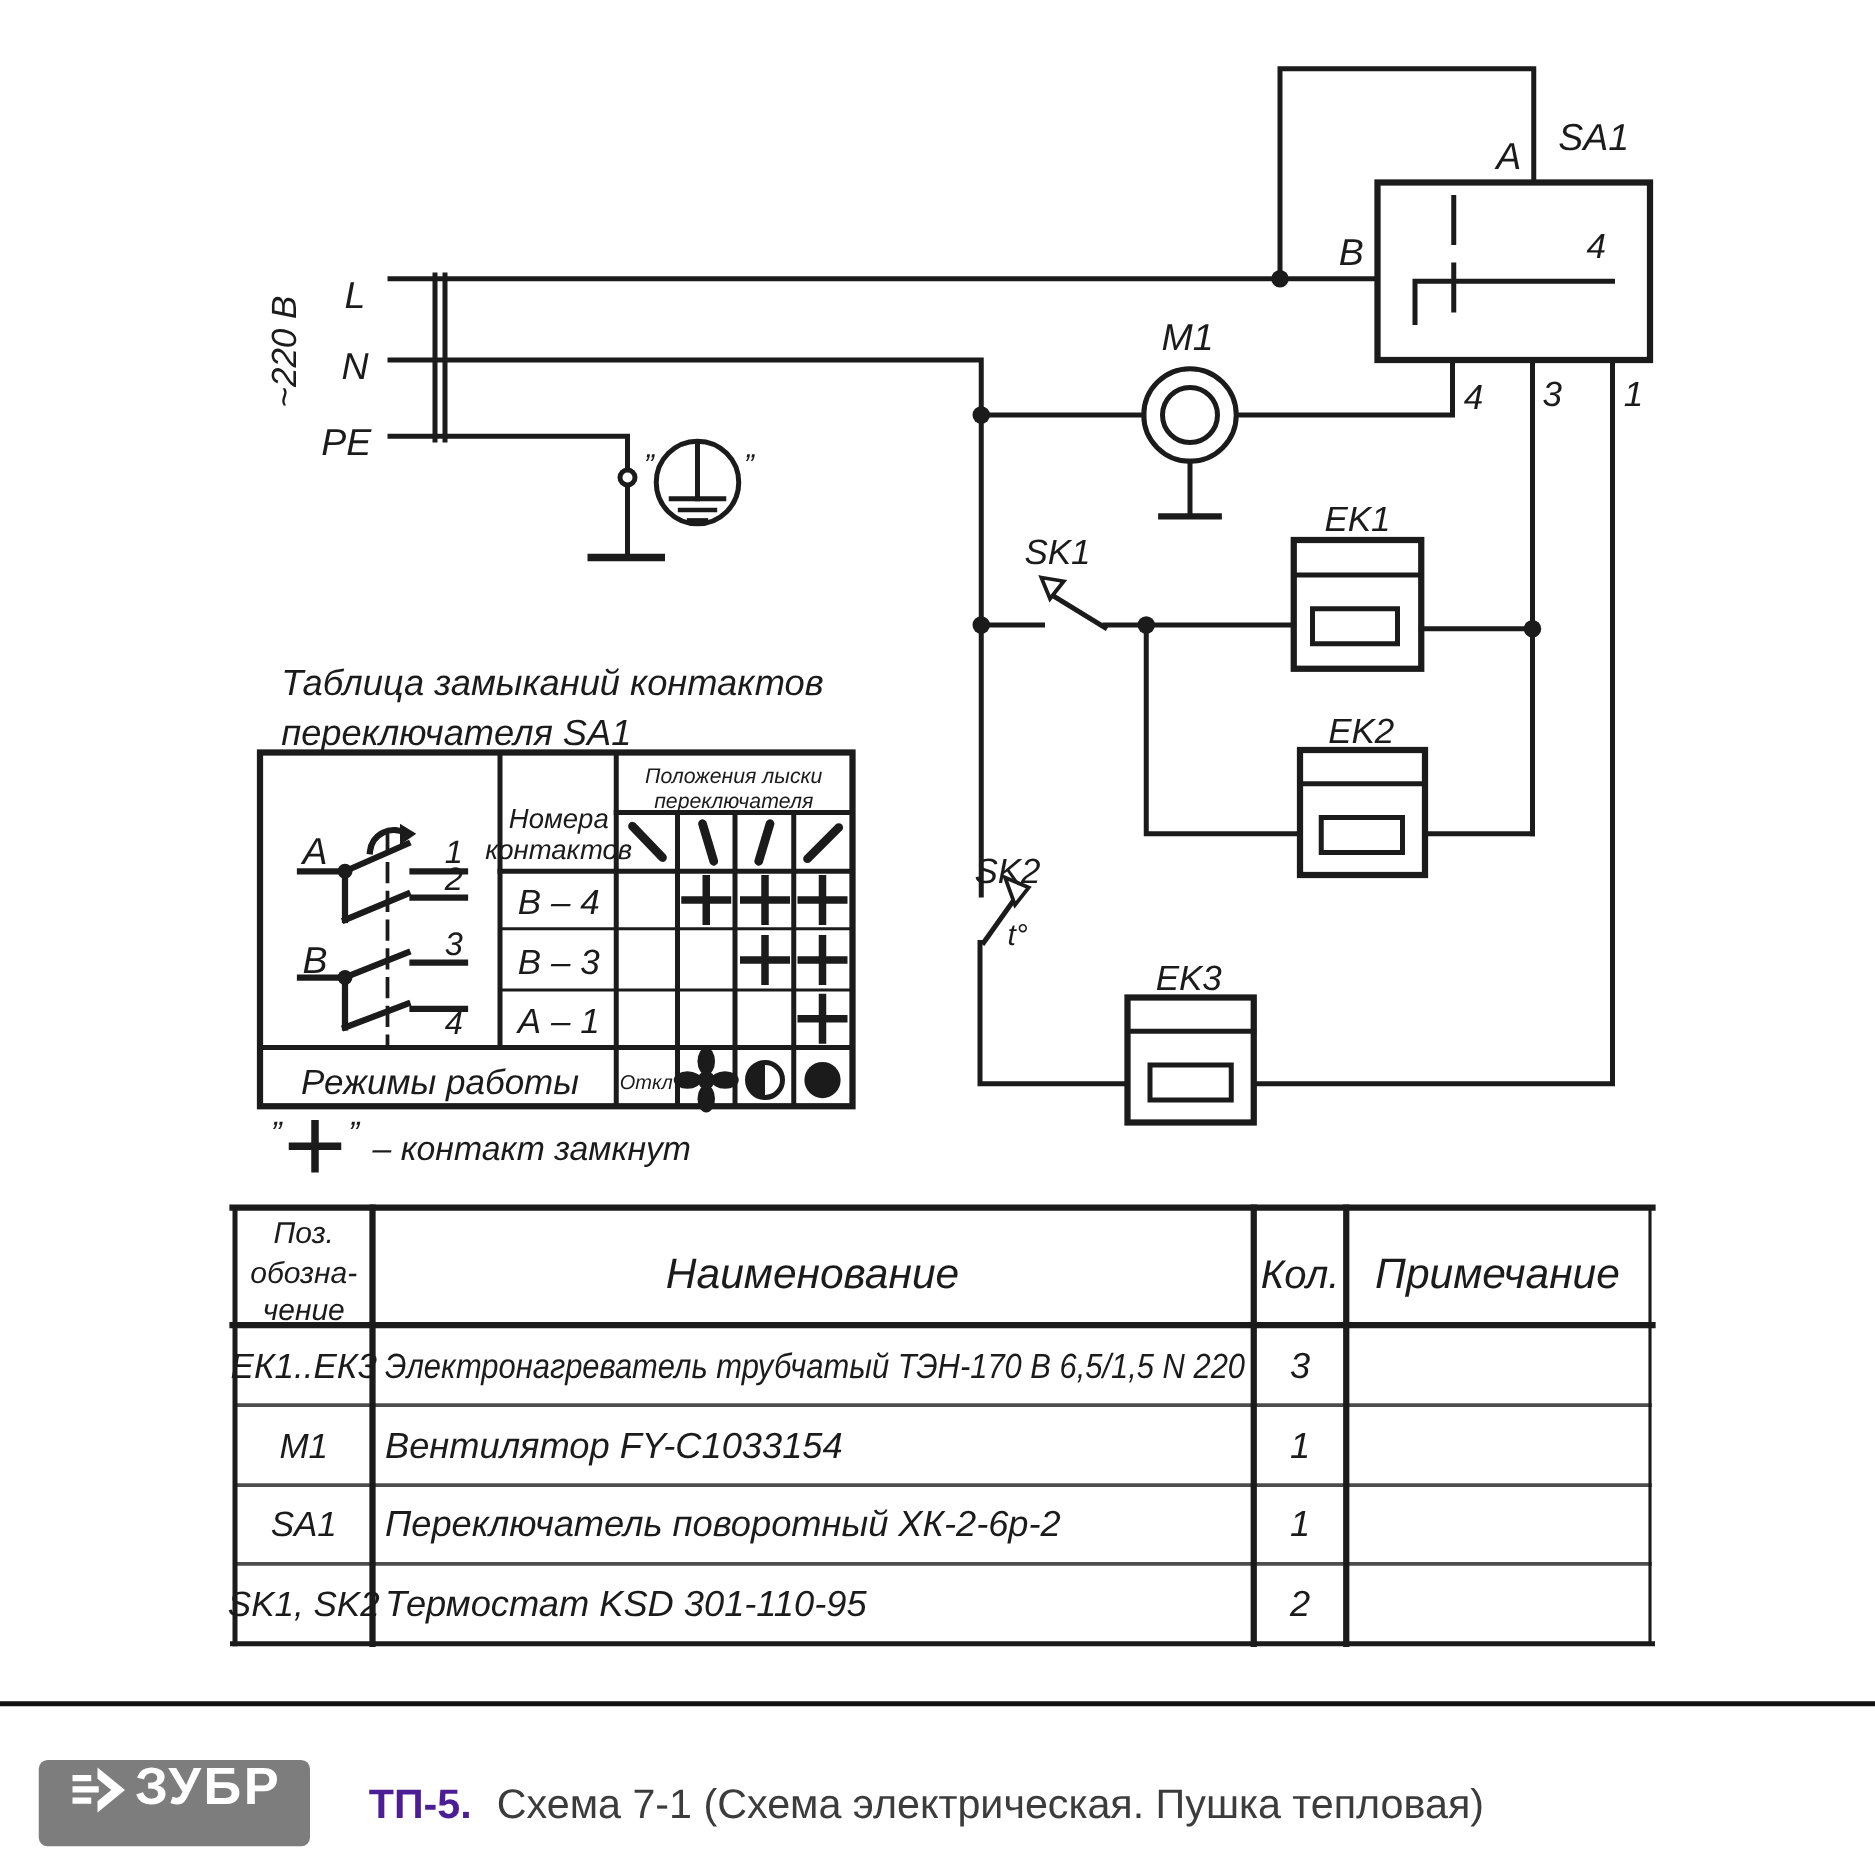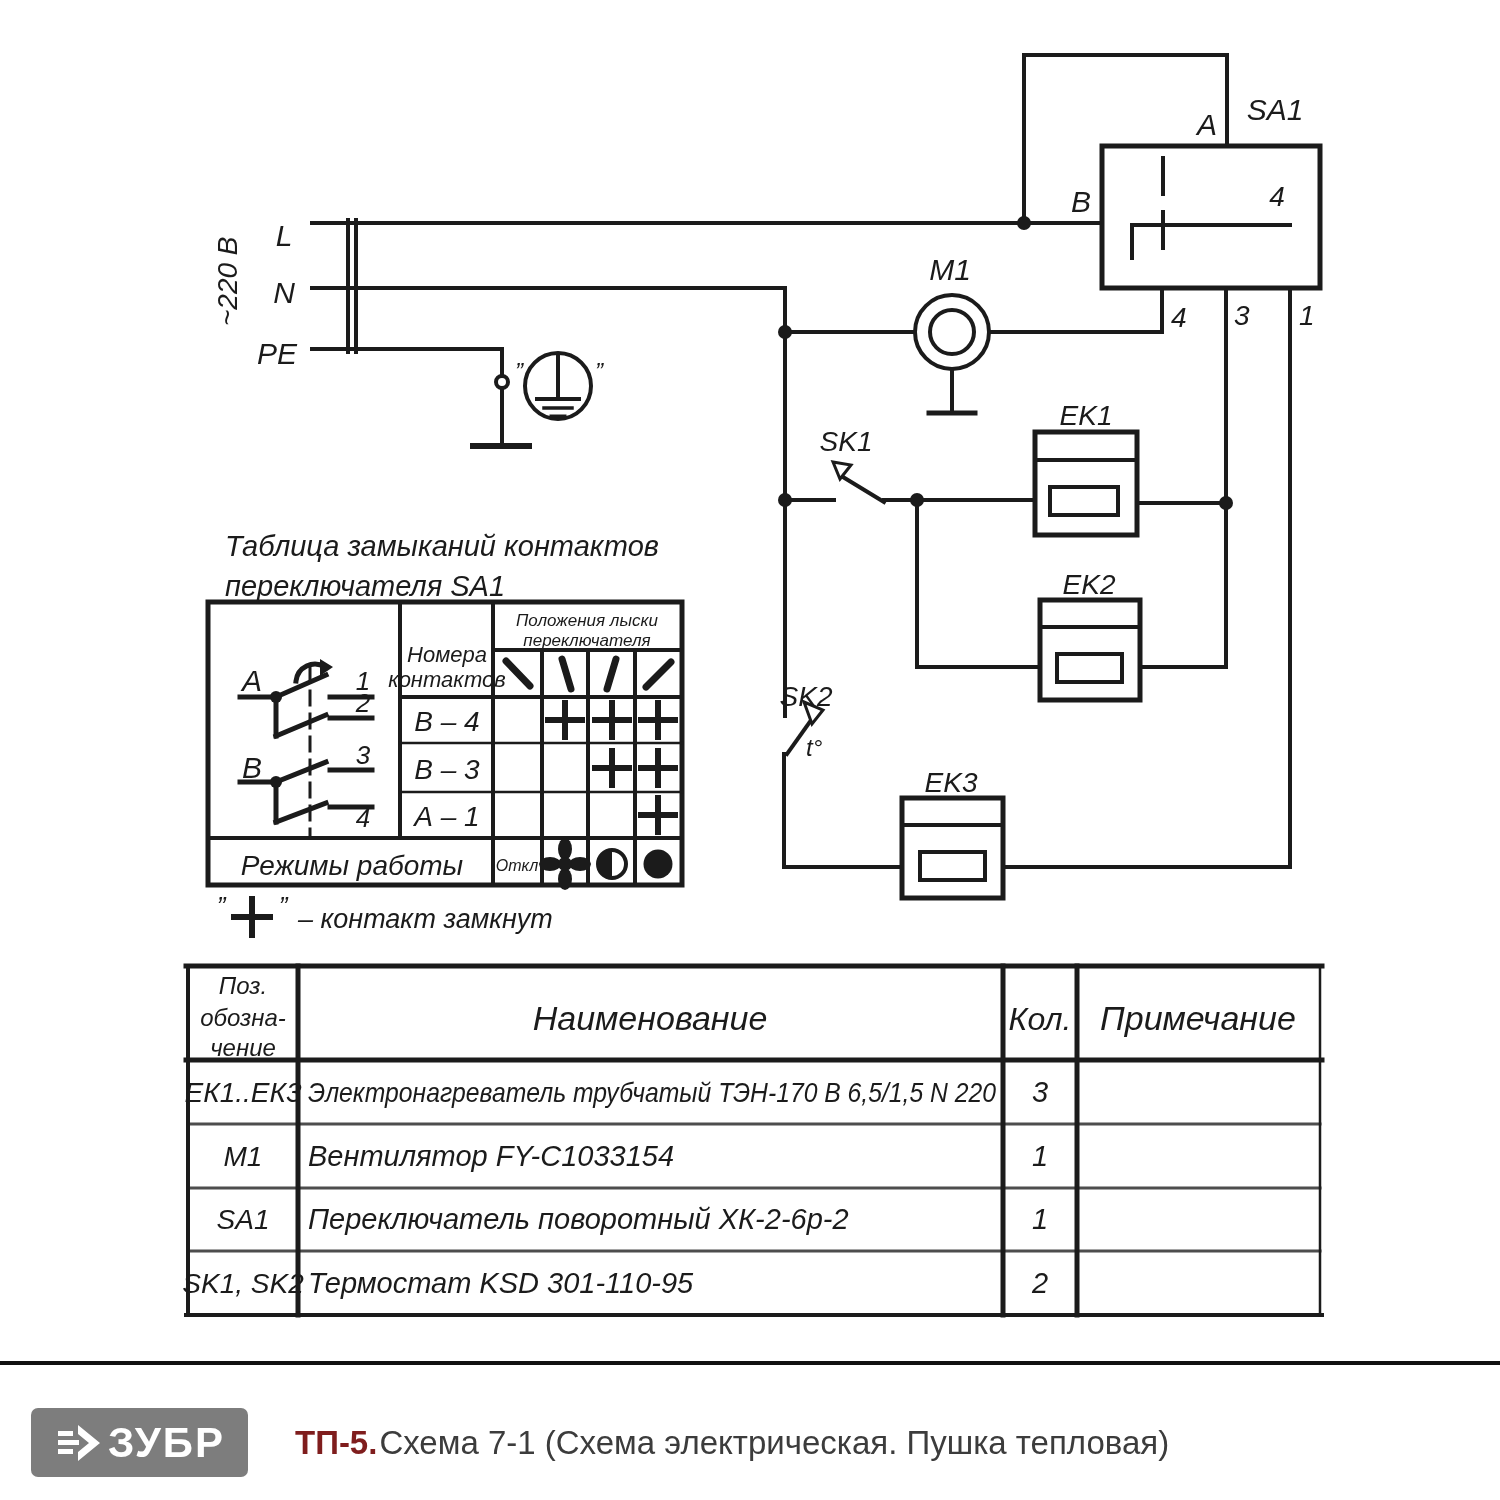--- a/index.html
+++ b/index.html
@@ -3,25 +3,25 @@
 <meta charset="utf-8">
 <style>
   html,body{margin:0;padding:0;background:#ffffff;}
   .page{position:relative;width:1500px;height:1500px;background:#ffffff;overflow:hidden;
         font-family:"Liberation Sans",sans-serif;}
   svg text{fill:#1b1b1b;}
   .it{font-style:italic;font-family:"Liberation Sans",sans-serif;}
   .footer-rule{position:absolute;left:0;top:1361px;width:1500px;height:4px;background:#111;}
   .footer-row{position:absolute;left:31px;top:1408px;display:flex;align-items:center;}
   .logo{width:217px;height:69px;background:#7d7d7d;border-radius:7px;display:flex;
-        align-items:center;justify-content:center;}
+        justify-content:center;}
   .logo-text{color:#ffffff;font-weight:bold;font-size:42px;letter-spacing:2px;
              font-family:"Liberation Sans",sans-serif;line-height:1;}
   .caption{margin-left:47px;font-size:33px;color:#3c3c3c;white-space:nowrap;}
-  .caption .model{color:#7f1d1d;font-weight:bold;margin-right:2px;}
+  .caption .model{color:#4c1d95;font-weight:bold;margin-right:20px;}
 </style>
 </head>
 <body>
 
 <div class="page">
 
 <svg width="1500" height="1360" viewBox="0 0 1500 1360">
   <g stroke="#1b1b1b" stroke-width="4" fill="none" stroke-linecap="square">
 
     <g>

